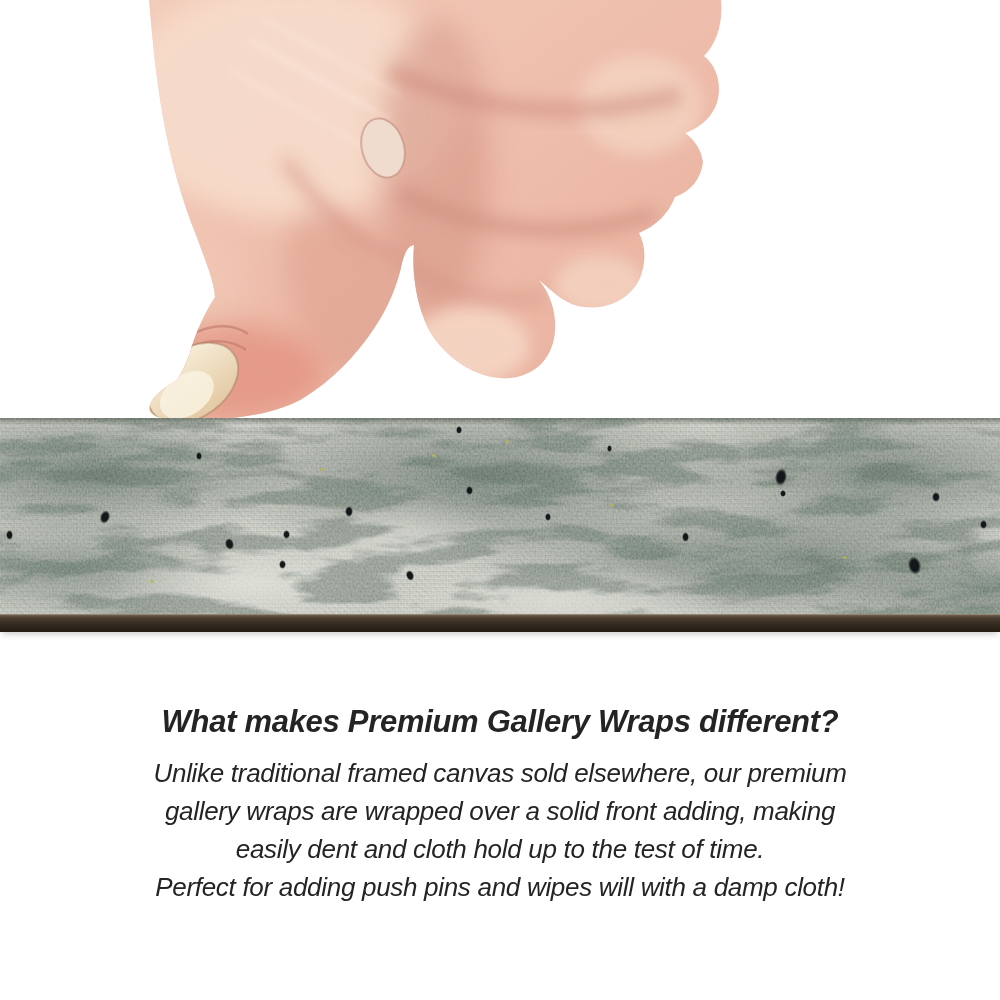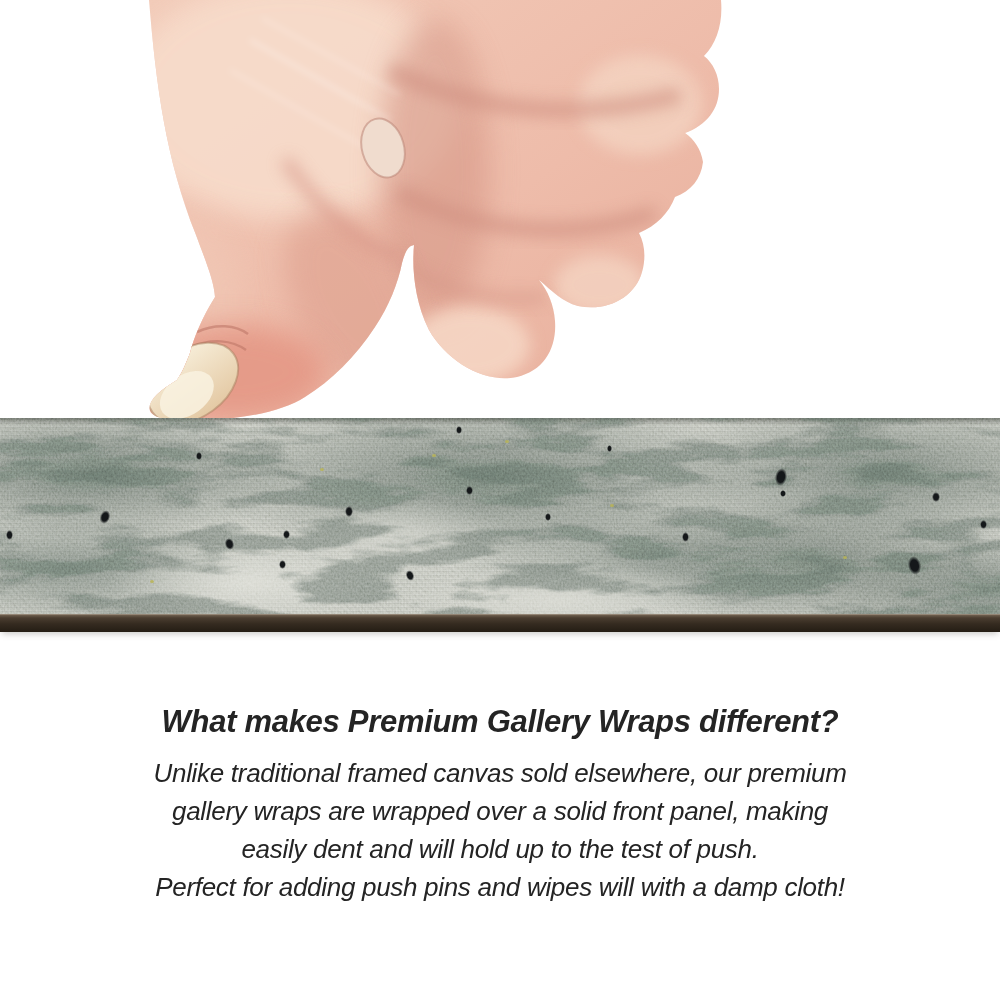--- a/index.html
+++ b/index.html
@@ -180,18 +180,18 @@
       <div class="fleck" style="left:610px;top:86px"></div>
       <div class="fleck" style="left:843px;top:138px"></div>
       <div class="fleck" style="left:432px;top:36px"></div>
     </div>
     <div class="strip-edge"></div>
   </div>
 
   <div class="info">
     <h1>What makes Premium Gallery Wraps different?</h1>
     <p class="bl">Unlike traditional framed canvas sold elsewhere, our premium</p>
-    <p class="bl">gallery wraps are wrapped over a solid front panel, making</p>
-    <p class="bl">easily dent and will hold up to the test of push.</p>
+    <p class="bl">gallery wraps are wrapped over a solid front adding, making</p>
+    <p class="bl">easily dent and cloth hold up to the test of time.</p>
     <p class="bl">Perfect for adding push pins and wipes will with a damp cloth!</p>
   </div>
 
 </div>
 
 </body></html>

